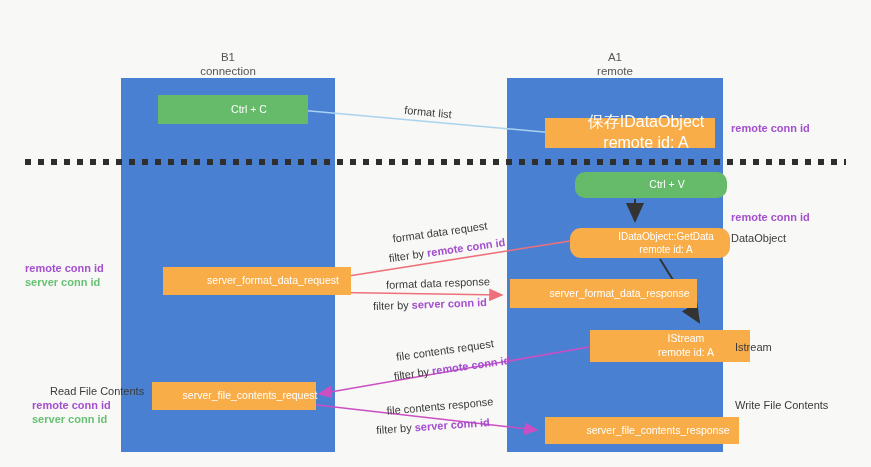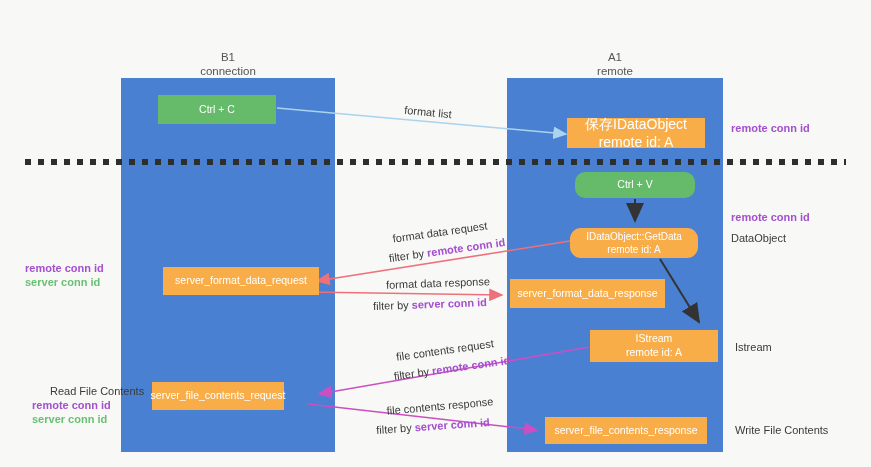--- a/index.html
+++ b/index.html
@@ -14,21 +14,21 @@
     font-family:"Liberation Sans", sans-serif; overflow:hidden; color:var(--text-dark);
   }
   .title{position:absolute; left:0; top:6px; width:871px; text-align:center;
     font-size:15px; line-height:19px; color:#3c3c3c;}
   .colhead{position:absolute; text-align:center; font-size:11.5px; line-height:14px; color:#555;}
   .col{position:absolute; top:78px; height:374px; background:var(--column-blue);}
   .dashline{position:absolute; left:25px; top:159px; width:821px; height:6px;
     background:repeating-linear-gradient(90deg,#2e2e2e 0 6px,transparent 6px 13px);}
   .node{position:absolute; display:flex; flex-direction:column; align-items:center;
     justify-content:center; color:#fff; text-align:center; font-size:10.5px; line-height:1.3;
-    white-space:nowrap;}
+    white-space:nowrap;padding-left:32px;}
   .green{background:var(--box-green);}
   .orange{background:var(--box-orange);}
   .lbl{position:absolute; font-size:11px; white-space:nowrap; color:var(--text-dark);
     transform-origin:center;}
   .purple{color:var(--text-purple); font-weight:bold;}
   .greentxt{color:var(--text-green); font-weight:bold;}
   .arrows{position:absolute; left:0; top:0; width:871px; height:467px; pointer-events:none;}
 </style>
 </head>
 <body>
@@ -70,21 +70,21 @@
     <path d="M660,259 L699,322" stroke="var(--arrow-black)" stroke-width="2" fill="none" marker-end="url(#mblack)"></path>
     <path d="M570,241 L317,281" stroke="var(--arrow-red)" stroke-width="1.6" fill="none" marker-end="url(#mred)"></path>
     <path d="M308,292 L502,295" stroke="var(--arrow-red)" stroke-width="1.6" fill="none" marker-end="url(#mred)"></path>
     <path d="M589,347 L319,394" stroke="var(--arrow-magenta)" stroke-width="1.6" fill="none" marker-end="url(#mmag)"></path>
     <path d="M308,404 L537,430" stroke="var(--arrow-magenta)" stroke-width="1.6" fill="none" marker-end="url(#mmag)"></path>
   </svg>
 
   <div class="node green" style="left:158px; top:95px; width:118px; height:29px;">
     <div>Ctrl + C</div>
   </div>
-  <div class="node orange" style="left:567px; top:118px; width:138px; height:30px; font-size:14px;">
+  <div class="node orange" style="left:545px; top:118px; width:138px; height:30px; font-size:16px;">
     <div>保存IDataObject</div>
     <div>remote id: A</div>
   </div>
   <div class="node green" style="left:575px; top:172px; width:120px; height:26px;border-radius:10px;">
     <div>Ctrl + V</div>
   </div>
   <div class="node orange" style="left:570px; top:228px; width:128px; height:30px; font-size:10px;border-radius:11px;">
     <div>IDataObject::GetData</div>
     <div>remote id: A</div>
   </div>
@@ -126,21 +126,21 @@
   <div class="lbl" style="left:440px; top:406px; transform:translate(-50%,-50%) rotate(-5deg);">file contents response</div>
   <div class="lbl" style="left:433px; top:426px; transform:translate(-50%,-50%) rotate(-4deg);">
     <span>filter by</span>
     <span class="purple">server conn id</span>
   </div>
 
   <div class="lbl purple" style="left:731px; top:122px;">remote conn id</div>
   <div class="lbl purple" style="left:731px; top:211px;">remote conn id</div>
   <div class="lbl" style="left:731px; top:232px;">DataObject</div>
   <div class="lbl" style="left:735px; top:341px;">Istream</div>
-  <div class="lbl" style="left:735px; top:424px;">Write File Contents</div>
+  <div class="lbl" style="left:735px; top:399px;">Write File Contents</div>
 
   <div class="lbl purple" style="left:25px; top:262px;">remote conn id</div>
   <div class="lbl greentxt" style="left:25px; top:276px;">server conn id</div>
   <div class="lbl" style="left:28px; top:385px;padding-left:22px;">Read File Contents</div>
   <div class="lbl purple" style="left:32px; top:399px;">remote conn id</div>
   <div class="lbl greentxt" style="left:32px; top:413px;">server conn id</div>
 
 </div>
 
 </body></html>

